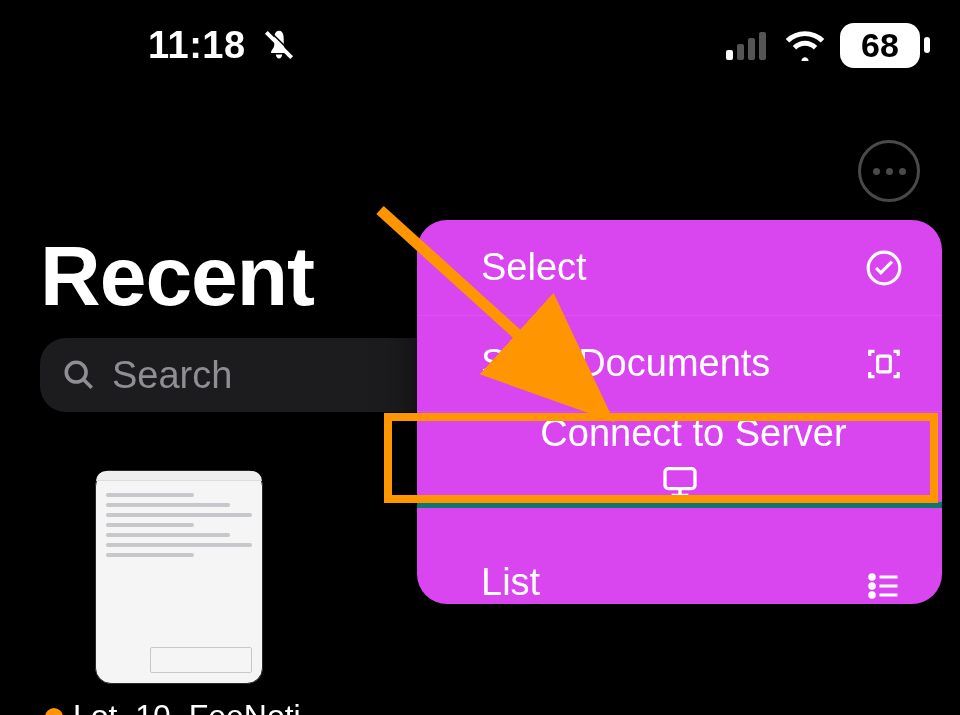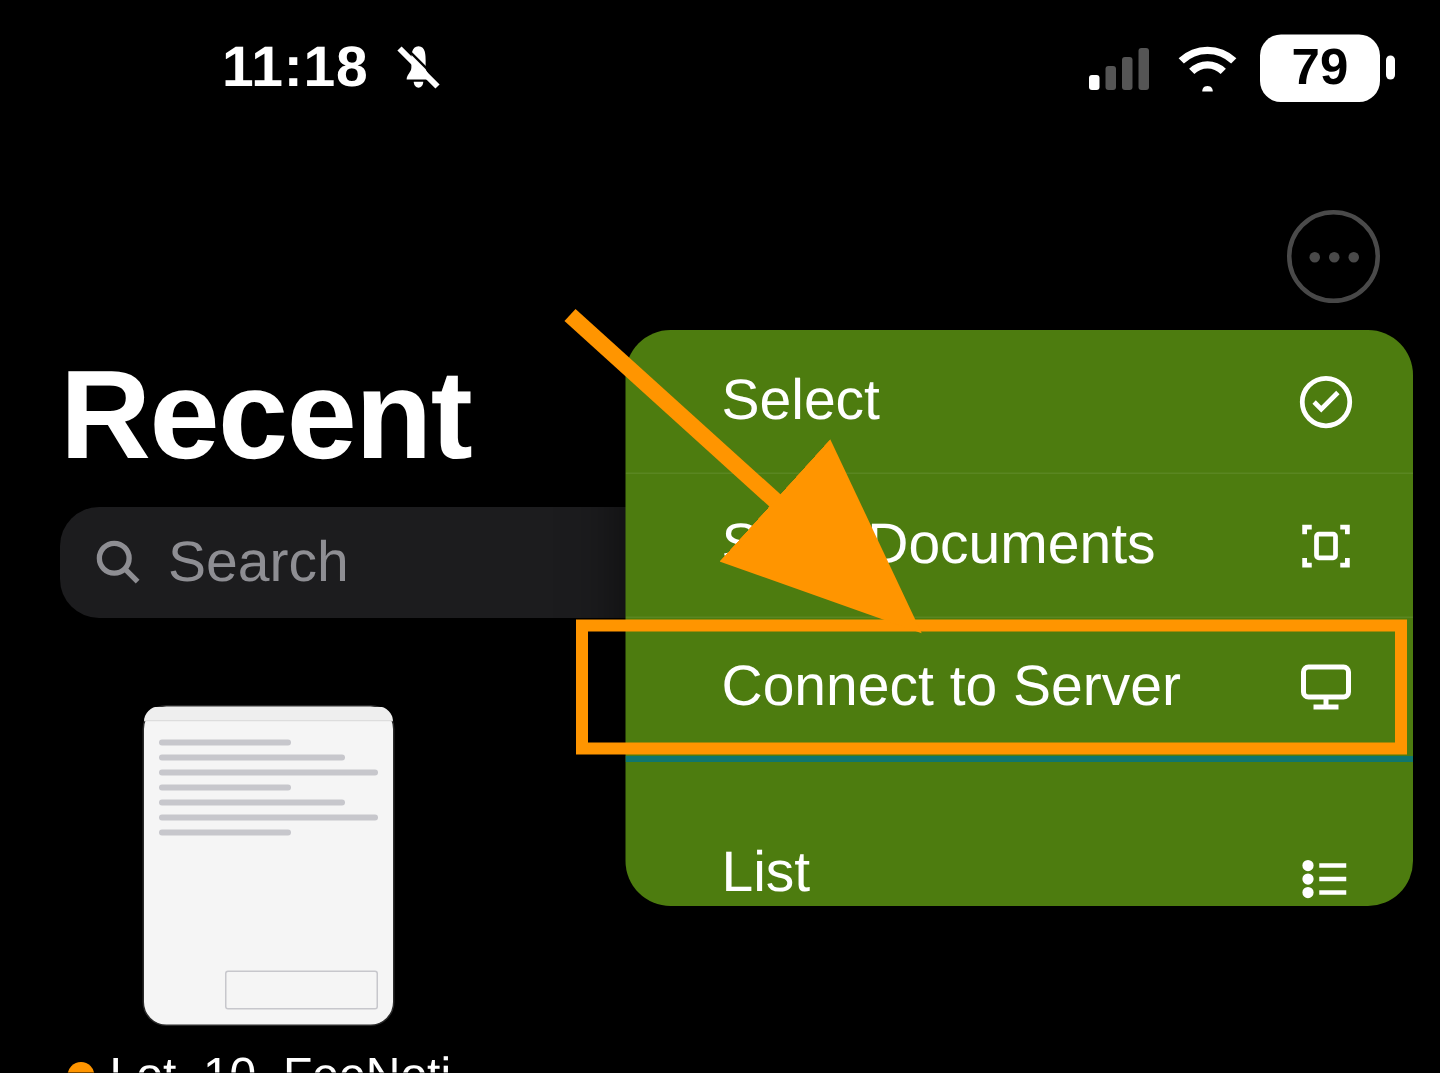--- a/index.html
+++ b/index.html
@@ -30,24 +30,24 @@
   .file-thumb .line { height: 4px; background: #c7c7cc; border-radius: 2px; }
   .file-thumb .line.sh { width: 60%; }
   .file-thumb .line.md { width: 85%; }
   .file-thumb .box { height: 26px; border: 1px solid #c7c7cc; border-radius:2px; margin-top:auto; width:70%; align-self:flex-end;}
   .file-thumb .hdr { height:10px; background:#eee; border-bottom:1px solid #ddd; margin: -10px -10px 6px -10px; border-radius:16px 16px 0 0; }
   .file-label-row { display: flex; align-items: center; gap: 10px; margin-top: 14px; margin-left: -50px; }
   .status-dot { width: 18px; height: 18px; background: #ff9500; border-radius: 50%; flex-shrink:0; }
   .file-label { font-size: 32px; color: #fff; white-space: nowrap; }
 
   
-  .popover { position: absolute; top: 220px; right: 18px; width: 525px; background: #4d7c0f; border-radius: 30px; overflow: hidden; box-shadow: 0 10px 40px rgba(0,0,0,0.6); }
+  .popover { position: absolute; top: 220px; right: 18px; width: 525px; background: #d946ef; border-radius: 30px; overflow: hidden; box-shadow: 0 10px 40px rgba(0,0,0,0.6); }
   .menu-item { height: 96px; display: flex; align-items: center; padding: 0 36px; border-bottom: 1px solid rgba(255,255,255,0.08); position: relative; }
   .menu-item:last-child { border-bottom: none; align-items: flex-end; }
-  .menu-item.group-end { border-bottom: 4px solid #0f766e; }
+  .menu-item.group-end { border-bottom: 6px solid #0f766e; flex-direction: column; }
   .menu-label { font-size: 38px; color: #fff; flex: 1; }
   .menu-icon { width: 44px; display:flex; justify-content:center; }
   .check-slot { width: 40px; display: flex; justify-content: center; margin-left: -20px; margin-right: 8px; }
   .menu-item.has-check .menu-label { margin-left: 0; }
   .menu-item:not(.has-check) .menu-label { margin-left: 28px; }
 
   
   .highlight-box { position: absolute; border: 8px solid #ff9500; pointer-events: none; }
   .hl-connect { top: 413px; left: 384px; width: 554px; height: 90px; }
 
@@ -80,21 +80,21 @@
         <rect x="33" y="2" width="7" height="28" rx="2" fill="#555"></rect>
       </svg>
     </span>
     <span>
       <svg width="42" height="32" viewBox="0 0 24 18" fill="#fff">
         <path d="M12 16 a2 2 0 1 0 0.001 0 Z"></path>
         <path d="M5 9.5 a10 10 0 0 1 14 0 l-2 2 a7 7 0 0 0 -10 0 Z"></path>
         <path d="M1 5.5 a16 16 0 0 1 22 0 l-2 2 a13 13 0 0 0 -18 0 Z"></path>
       </svg>
     </span>
-    <span class="battery-pill">79</span>
+    <span class="battery-pill">68</span>
   </div>
 </div>
 
 <div class="overflow-btn">
   <span></span>
     <span></span>
     <span></span>
 </div>
 
 <h1 class="page-title">Recent</h1>

